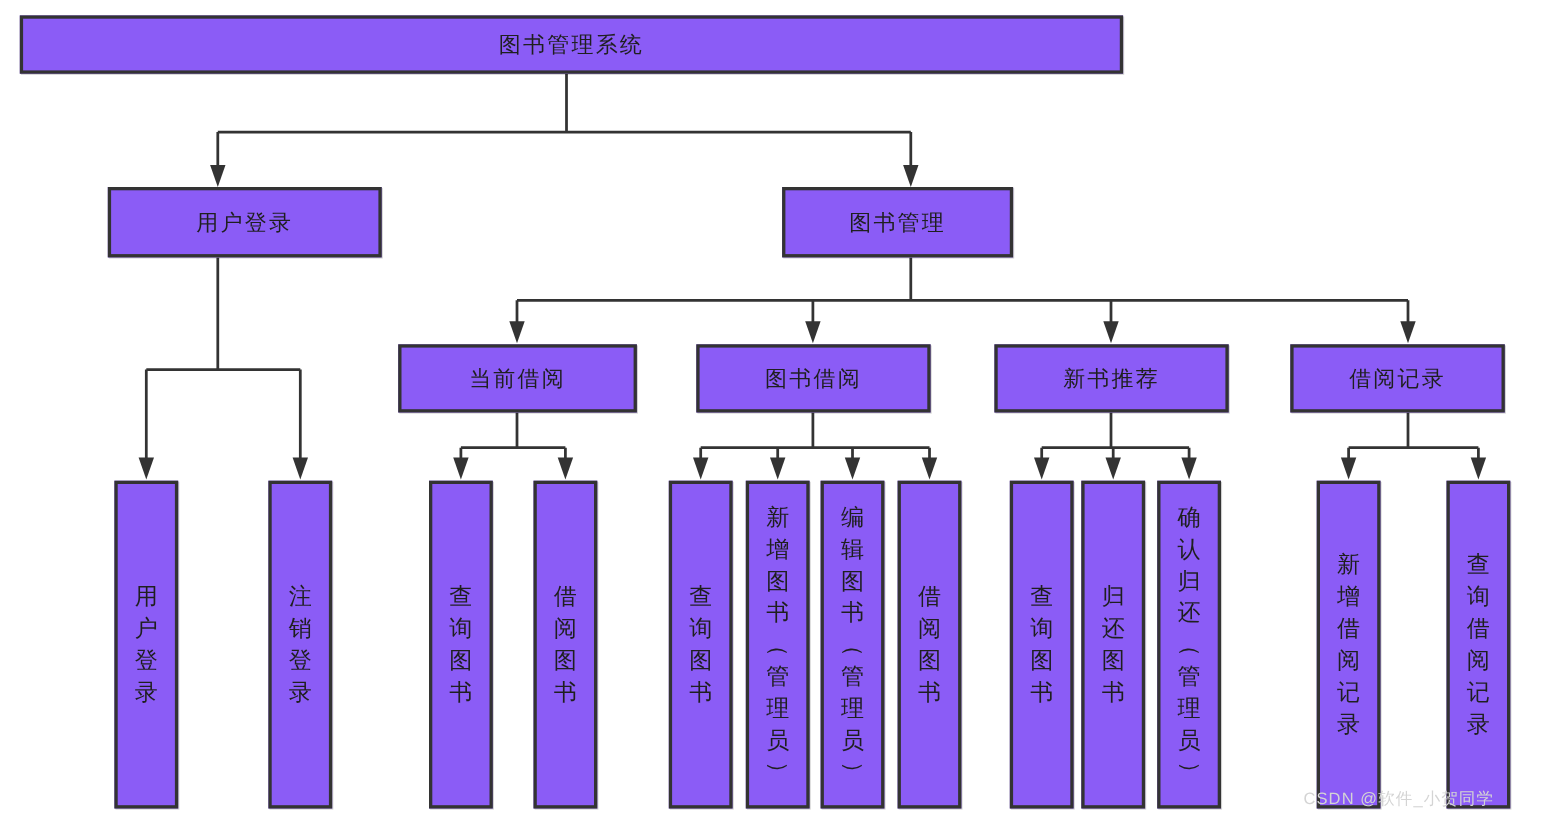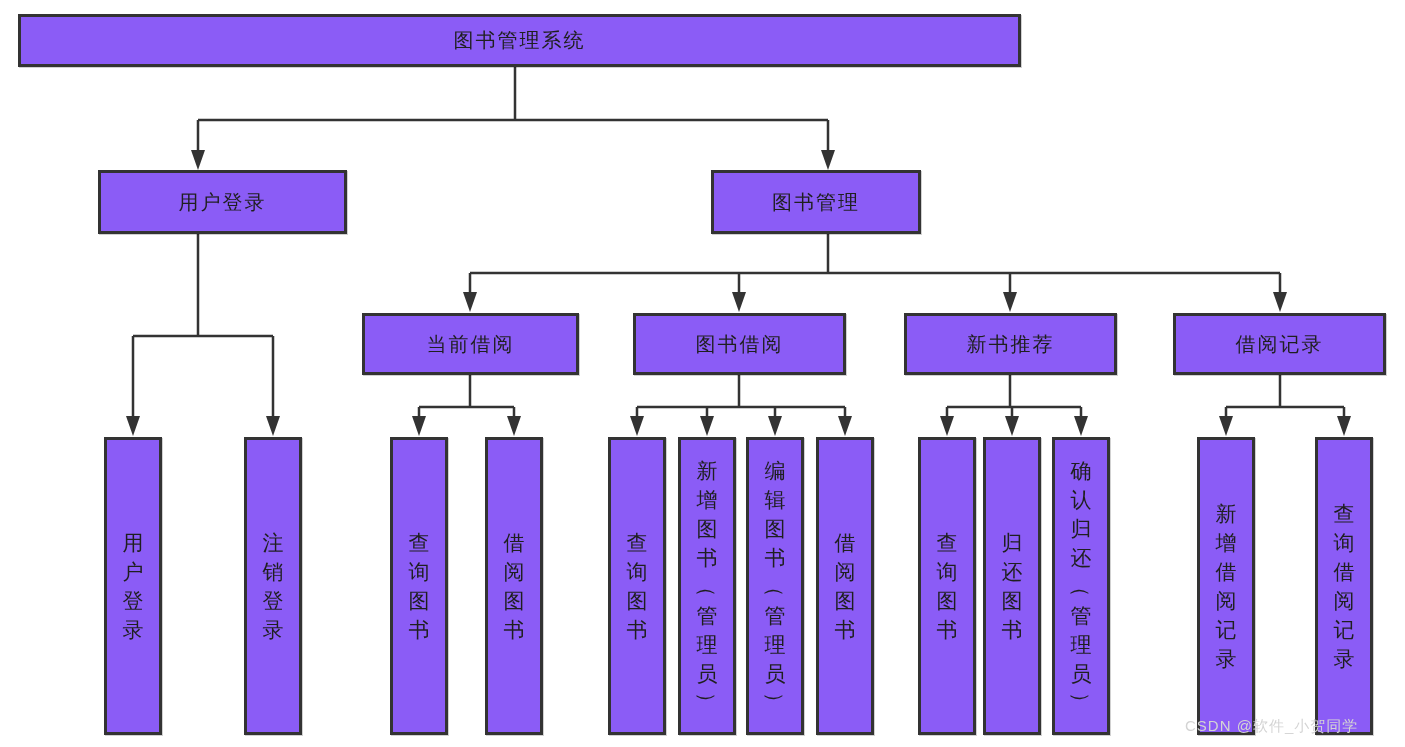--- a/index.html
+++ b/index.html
@@ -115,21 +115,21 @@
 
   <div class="node" style="left:362px;top:313px;width:217px;height:62px;">
     <span class="hlabel">当前借阅</span>
   </div>
   <div class="node" style="left:633px;top:313px;width:213px;height:62px;">
     <span class="hlabel">图书借阅</span>
   </div>
   <div class="node" style="left:904px;top:313px;width:213px;height:62px;">
     <span class="hlabel">新书推荐</span>
   </div>
-  <div class="node" style="left:1173px;top:313px;width:213px;height:62px;">
+  <div class="node" style="left:1173px;top:313px;width:195px;height:62px;">
     <span class="hlabel">借阅记录</span>
   </div>
 
   <div class="node leaf" style="left:104px;">
     <span class="vtext">
         <span>用</span>
         <span>户</span>
         <span>登</span>
         <span>录</span>
       </span>

